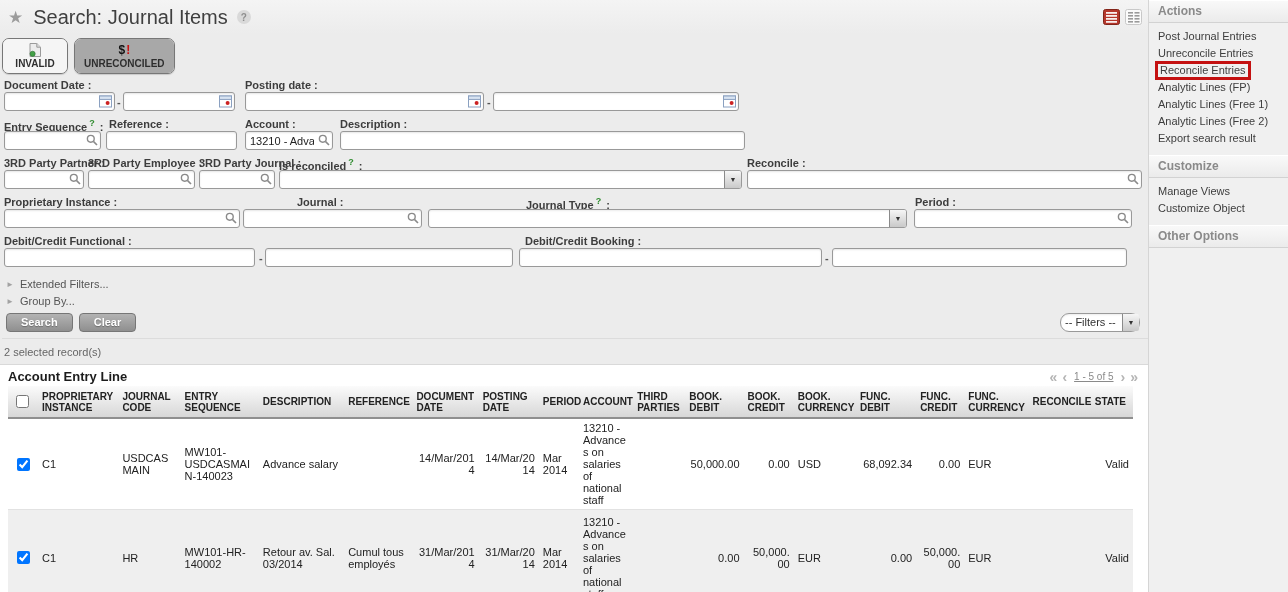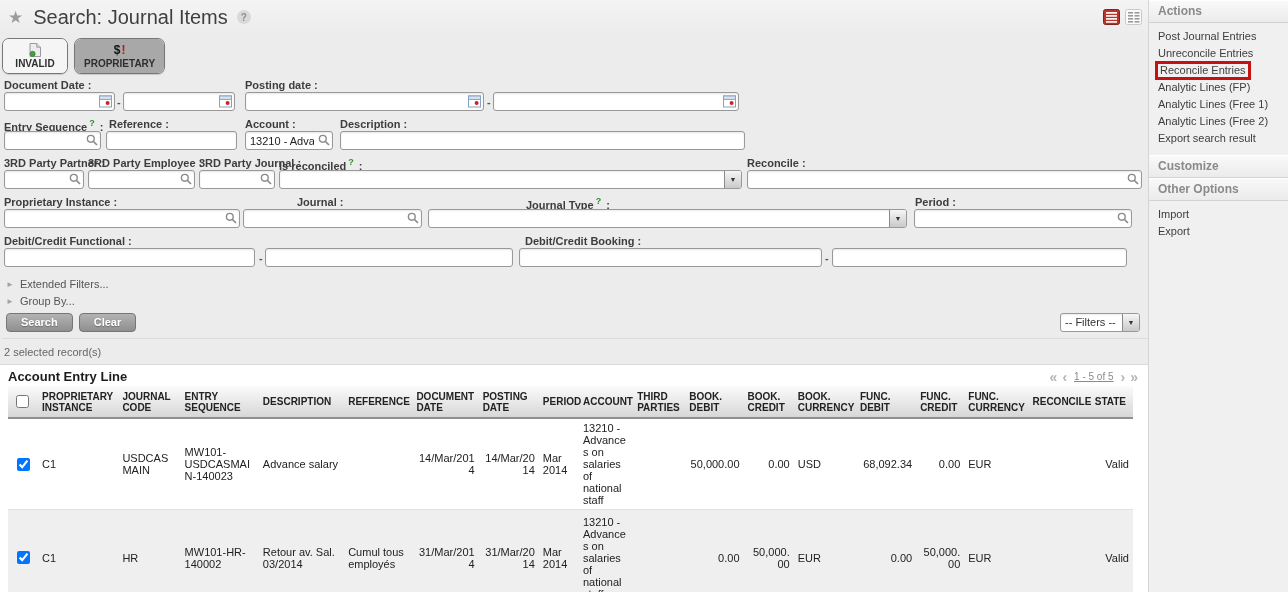--- a/index.html
+++ b/index.html
@@ -59,21 +59,21 @@
              justify-content:center; font-size:7px; color:#333; }
 
   .expander-row { display:flex; align-items:center; gap:6px; padding:3px 0 2px 4px; color:#555; cursor:pointer; }
   .exp-arrow { color:#a2a2a2; font-size:8px; }
 
   .buttons-row { display:flex; align-items:center; padding:4px 8px 6px 4px; }
   .btn-gray { background:linear-gradient(#b3b3b3,#8f8f8f); border:1px solid #767676;
               border-radius:4px; color:#fff; font-weight:bold; font-size:11px;
               padding:2px 14px 3px; cursor:pointer; text-shadow:0 1px 1px rgba(0,0,0,.3); }
   .btn-gray + .btn-gray { margin-left:6px; }
-  .filters-select { position:static; margin-left:auto; width:80px; height:19px; }
+  .filters-select { position:static; margin-left:auto; width:80px; height:19px;border-radius:9px; }
 
   .sep-line { border-bottom:1px solid #dcdcdc; }
   .selection-status { padding:7px 0 6px 4px; color:#666; }
 
   
   .table-panel { background:#fff; border-top:1px solid #d9d9d9; height:236px; overflow:hidden; }
   .tp-head { display:flex; align-items:center; padding:4px 10px 2px 8px; }
   .tp-title { font-weight:bold; font-size:13px; color:#1c1c1c; }
   .paging { margin-left:auto; display:flex; align-items:center; gap:5px; color:#b5b5b5; }
   .pg-arrow { font-size:14px; font-weight:bold; color:#b5b5b5; cursor:pointer; line-height:1; }
@@ -148,21 +148,21 @@
             </span>
           <span>INVALID</span>
         </div>
       </div>
       <div class="btn-shell">
         <div class="status-btn selected">
           <span class="sicon">
             <span class="dollar">$</span>
               <span class="exclaim">!</span>
           </span>
-          <span>PROPRIETARY</span>
+          <span>UNRECONCILED</span>
         </div>
       </div>
     </div>
 
     <div class="form-area">
 
       <div class="form-row">
         <span class="flabel" style="left:2px">Document Date :</span>
         <span class="flabel" style="left:243px">Posting date :</span>
         <div class="ibox with-icon" style="left:2px;width:111px">
@@ -441,19 +441,19 @@
     <div class="side-items">
       <div class="action-item">Post Journal Entries</div>
       <div class="action-item">Unreconcile Entries</div>
       <div class="action-item"><span class="hl-box">Reconcile Entries</span></div>
       <div class="action-item">Analytic Lines (FP)</div>
       <div class="action-item">Analytic Lines (Free 1)</div>
       <div class="action-item">Analytic Lines (Free 2)</div>
       <div class="action-item">Export search result</div>
     </div>
     <div class="side-header">Customize</div>
+    <div class="side-items">
+      <div class="action-item">Manage Views</div>
+      <div class="action-item">Customize Object</div>
+    </div>
     <div class="side-header">Other Options</div>
-    <div class="side-items">
-      <div class="action-item">Import</div>
-      <div class="action-item">Export</div>
-    </div>
   </div>
 </div>
 
 </body></html>

